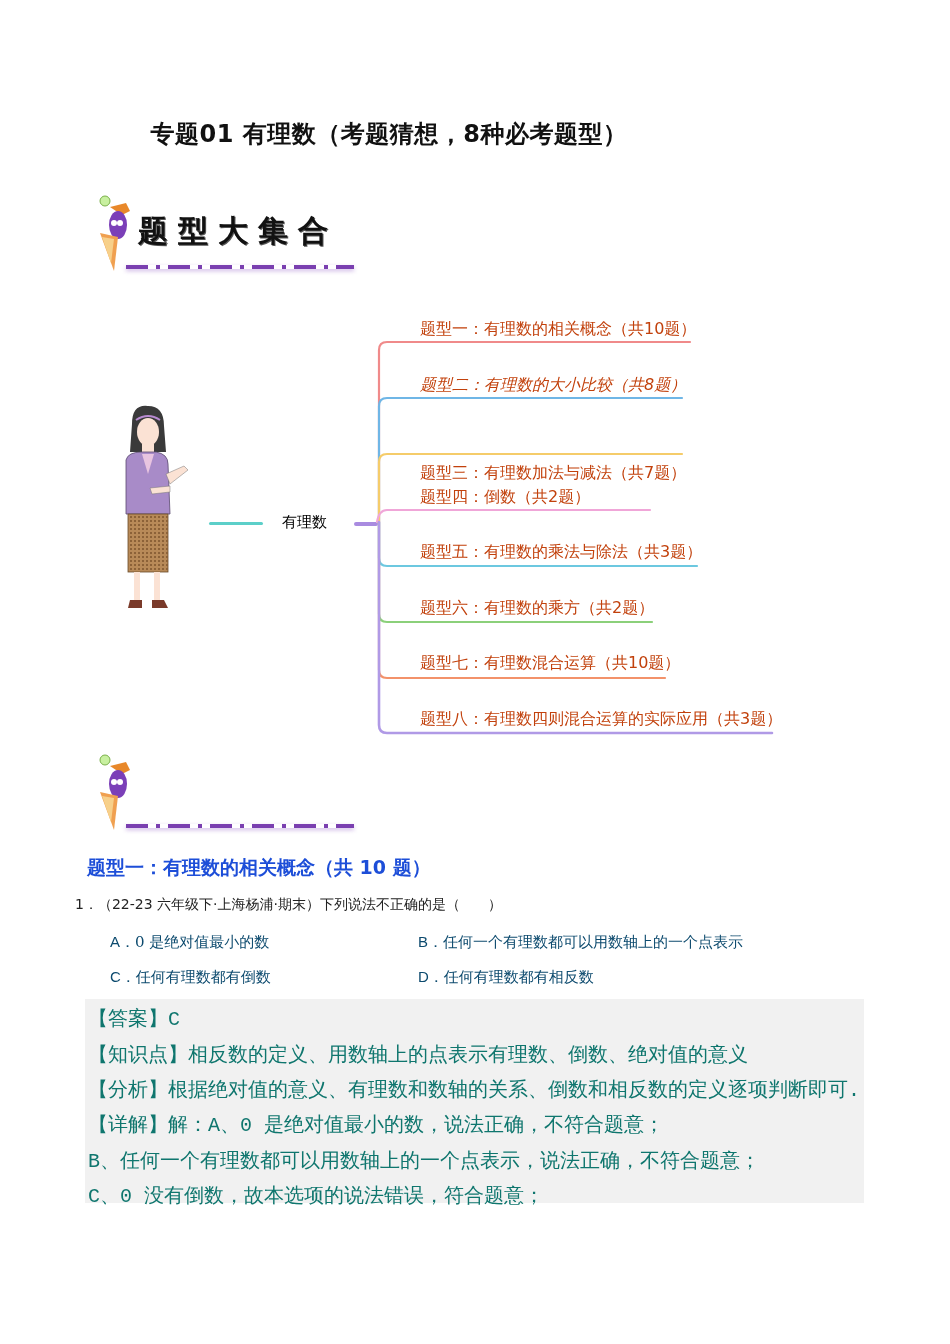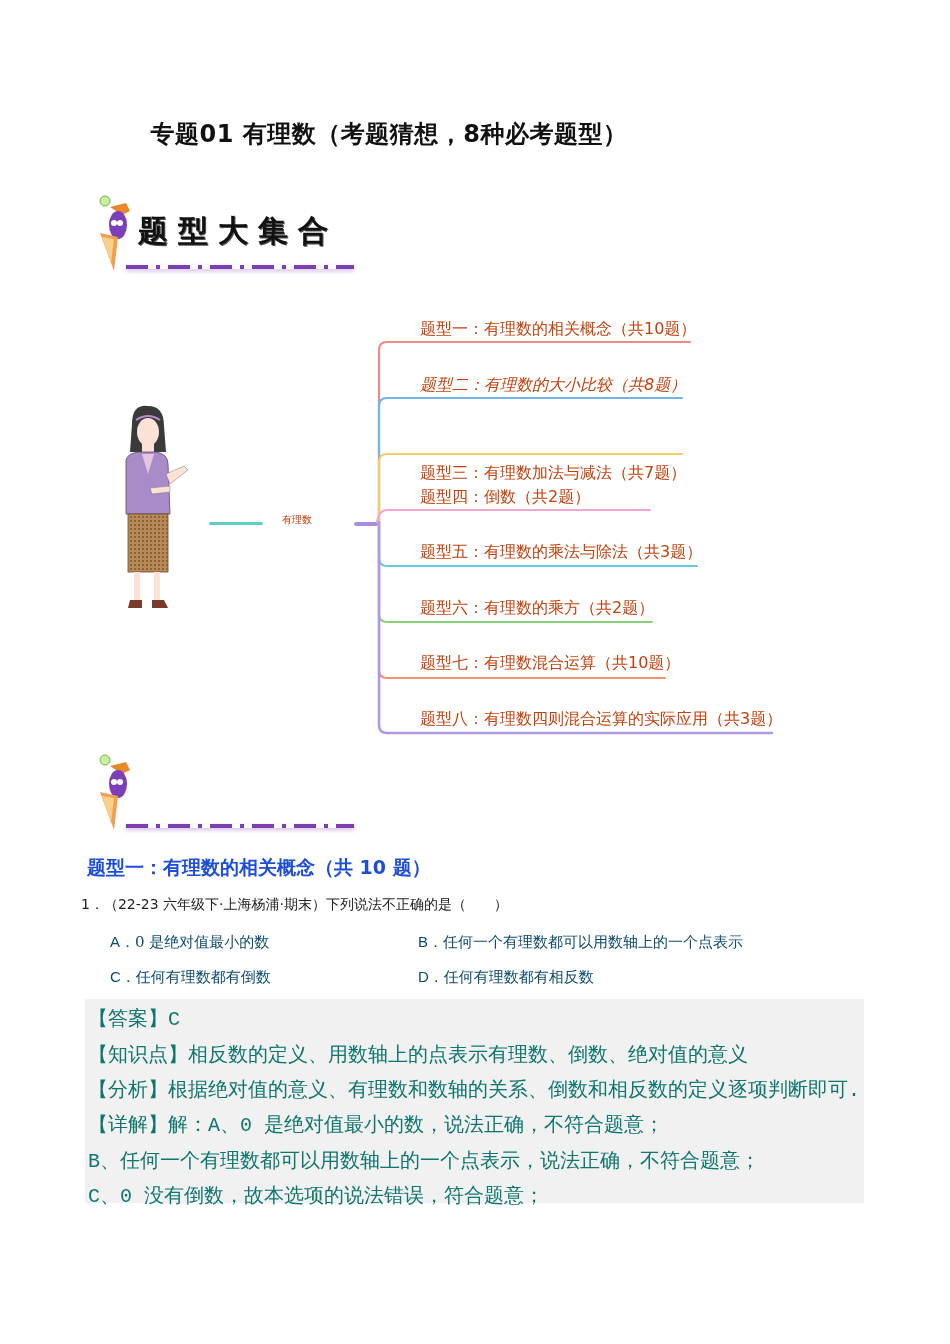--- a/index.html
+++ b/index.html
@@ -14,24 +14,24 @@
   .banner .mascot { position: absolute; left: 8px; top: 4px; width: 40px; height: 80px; }
   .banner .banner-text { position: absolute; left: 50px; top: 22px;
     font-family: "DejaVu Serif", "Liberation Serif", serif; font-weight: bold;
     font-size: 30px; letter-spacing: 10px; color: #111;
     text-shadow: 1px 1px 0 #555; }
   .banner .dash-line { position: absolute; left: 38px; top: 76px; width: 228px; height: 4px;
     background: repeating-linear-gradient(90deg, #7a3fb0 0 22px, transparent 22px 30px, #7a3fb0 30px 34px, transparent 34px 42px);
     box-shadow: 0 2px 4px rgba(150,100,200,0.45); }
 
   .mm-item { font-size: 16px; color: #c2410c; white-space: nowrap; }
-  .root-label { font-size: 10px; color: #c2410c; }
+  .root-label { font-size: 15px; color: #000000; }
 
   .section-heading { left: 87px; top: 855px; font-size: 19px; font-weight: bold; color: #1d4ed8; }
-  .q-stem { left: 81px; top: 896px; font-size: 14px; color: #222; }
+  .q-stem { left: 75px; top: 896px; font-size: 14px; color: #222; }
   .opt { font-size: 15px; color: #0c4a6e; font-family: "DejaVu Serif", "Liberation Serif", serif; }
   .opt .lab { font-family: "Liberation Sans", sans-serif; }
 
   .answer-box { left: 85px; top: 999px; width: 779px; height: 204px; background: #f1f1f1; }
   .ans-line { left: 88px; font-size: 20px; color: #0f766e;
     font-family: Liberation Mono, monospace; white-space: nowrap; }
 </style>
 </head>
 <body>
 

